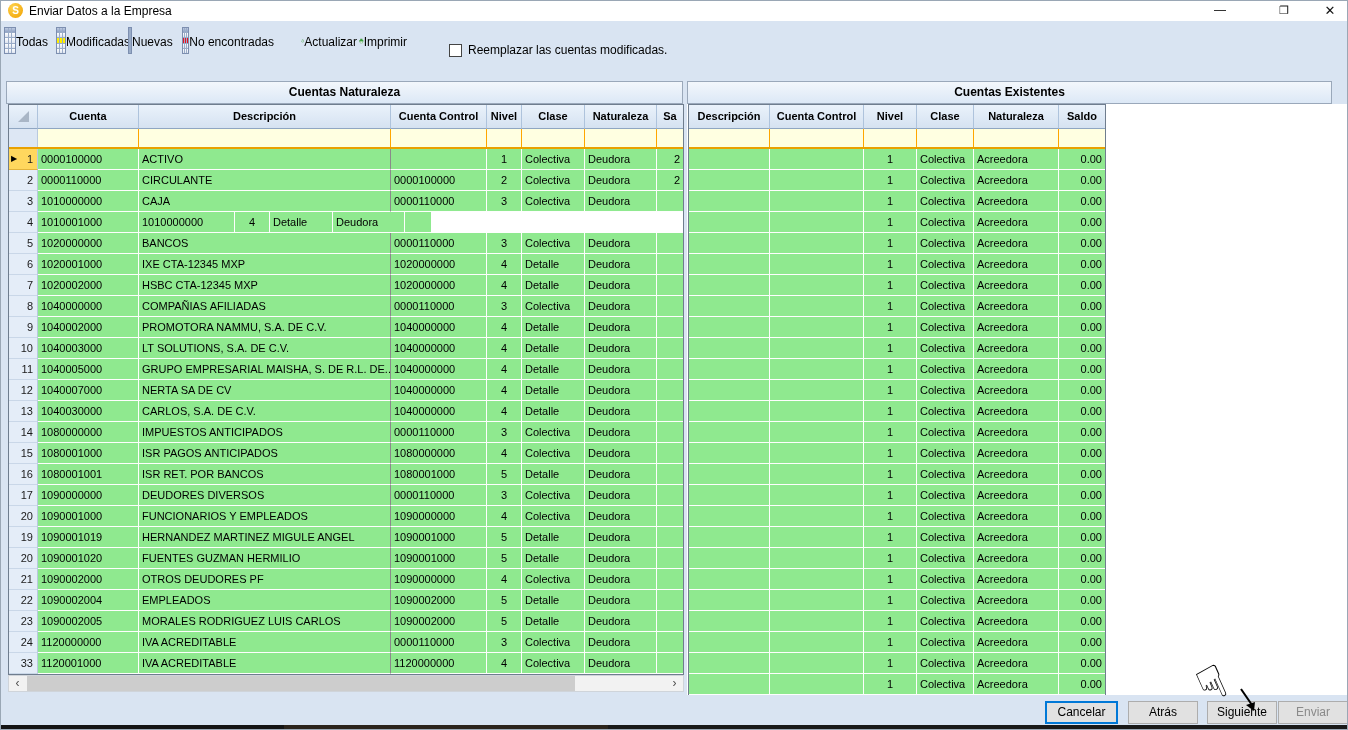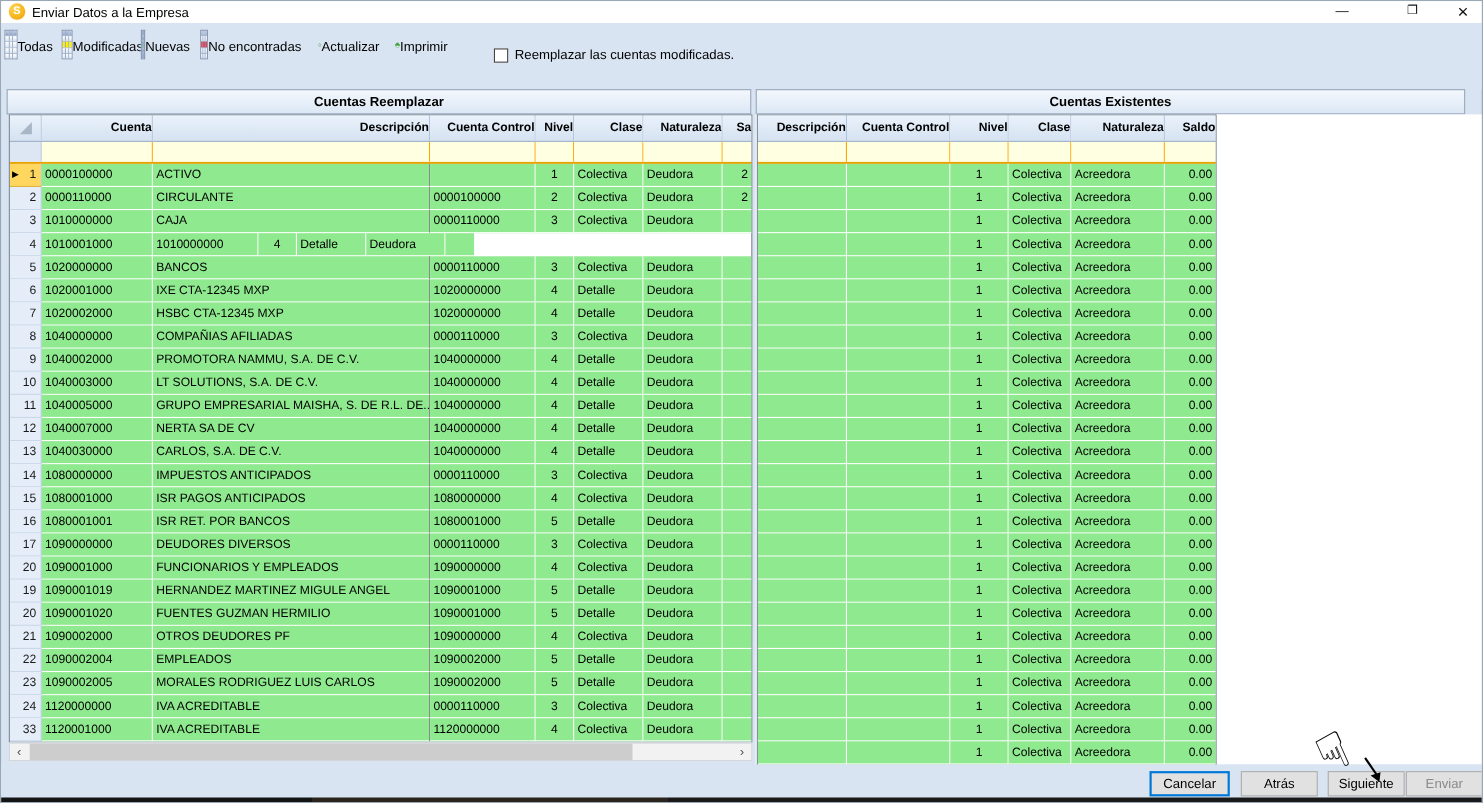--- a/index.html
+++ b/index.html
@@ -42,21 +42,21 @@
 
   
   .right-client { position:absolute; left:686px; top:103px; width:662px; height:591px; background:#fff; }
 
   
   .grid { position:absolute; top:103px; border:1px solid #6F7D8E; background:#fff; }
   .grid-left { left:7px; width:676px; }
   .grid-right { left:687px; width:418px; }
   .hrow { display:flex; height:24px; }
   .hcell { background:linear-gradient(#EAF2FB,#D5E2F1); border-right:1px solid #AEC3DC; border-bottom:1px solid #8FA6C2;
-           font-size:11px; font-weight:bold; color:#000; text-align:right; line-height:22px; overflow:hidden; white-space:nowrap; }
+           font-size:11px; font-weight:bold; color:#000; text-align:center; line-height:22px; overflow:hidden; white-space:nowrap; }
   .corner-tri { width:0; height:0; border-left:11px solid transparent; border-bottom:11px solid #A9B6C6; margin:6px auto 0; }
   .frow { display:flex; height:20px; border-bottom:2px solid #E9A100; }
   .fcell { background:#FFFFE1; border-right:1px solid #FFA600; height:18px; }
   .fsel  { background:#DDE7F4; border-right:1px solid #B9C9DE; }
   .grow { display:flex; height:21px; }
   .dcell { background:#8FE98F; border-right:1px solid #FDFEFD; border-bottom:1px solid #FDFEFD;
            font-size:11px; color:#000; line-height:20px; padding:0 3px; overflow:hidden; white-space:nowrap; }
   .dark-sep { border-right:1px solid #8A8A8A !important; }
   .selcell { background:#E4EDF8; border-right:1px solid #B9C9DE; border-bottom:1px solid #C9D7E8;
              font-size:11px; color:#1a1a1a; line-height:20px; padding:0 4px 0 2px; display:flex; justify-content:space-between; align-items:center; }
@@ -217,21 +217,21 @@
           </div>
         <div class="tbl-row">
             <div class="tbl-cell"></div>
             <div class="tbl-cell"></div>
             <div class="tbl-cell"></div>
           </div>
       </div>
       <div class="tb-label">No encontradas</div>
     </div>
 
-    <div class="tb-item" style="left:288px; width:56px;">
+    <div class="tb-item" style="left:300px; width:56px;">
       <svg class="action-svg" viewBox="0 0 28 28">
         <path d="M14 4 a10 10 0 1 1 -9.6 7.2" fill="none" stroke="#3FA03F" stroke-width="3.4" stroke-linecap="butt"></path>
         <polygon points="14,0 14,9 7,4.5" fill="#3FA03F"></polygon>
       </svg>
       <div class="tb-label">Actualizar</div>
     </div>
     <div class="tb-item" style="left:358px; width:48px;">
       <svg class="action-svg" viewBox="0 0 28 28">
         <rect x="7" y="1" width="14" height="7" rx="1" fill="#3FA03F"></rect>
         <rect x="2" y="8" width="24" height="11" rx="2" fill="#3FA03F"></rect>
@@ -239,21 +239,21 @@
       </svg>
       <div class="tb-label">Imprimir</div>
     </div>
 
     <div class="chk-group">
       <div class="chk-box"></div>
       <div class="chk-label">Reemplazar las cuentas modificadas.</div>
     </div>
   </div>
 
-  <div class="caption caption-left">Cuentas Reemplazar</div>
+  <div class="caption caption-left">Cuentas Naturaleza</div>
   <div class="caption caption-right">Cuentas Existentes</div>
 
   <div class="right-client"></div>
 
   <div class="grid grid-left">
     <div class="hrow">
         <div class="hcell lc0">
           <div class="corner-tri"></div>
         </div>
         <div class="hcell lc1">Cuenta</div>

